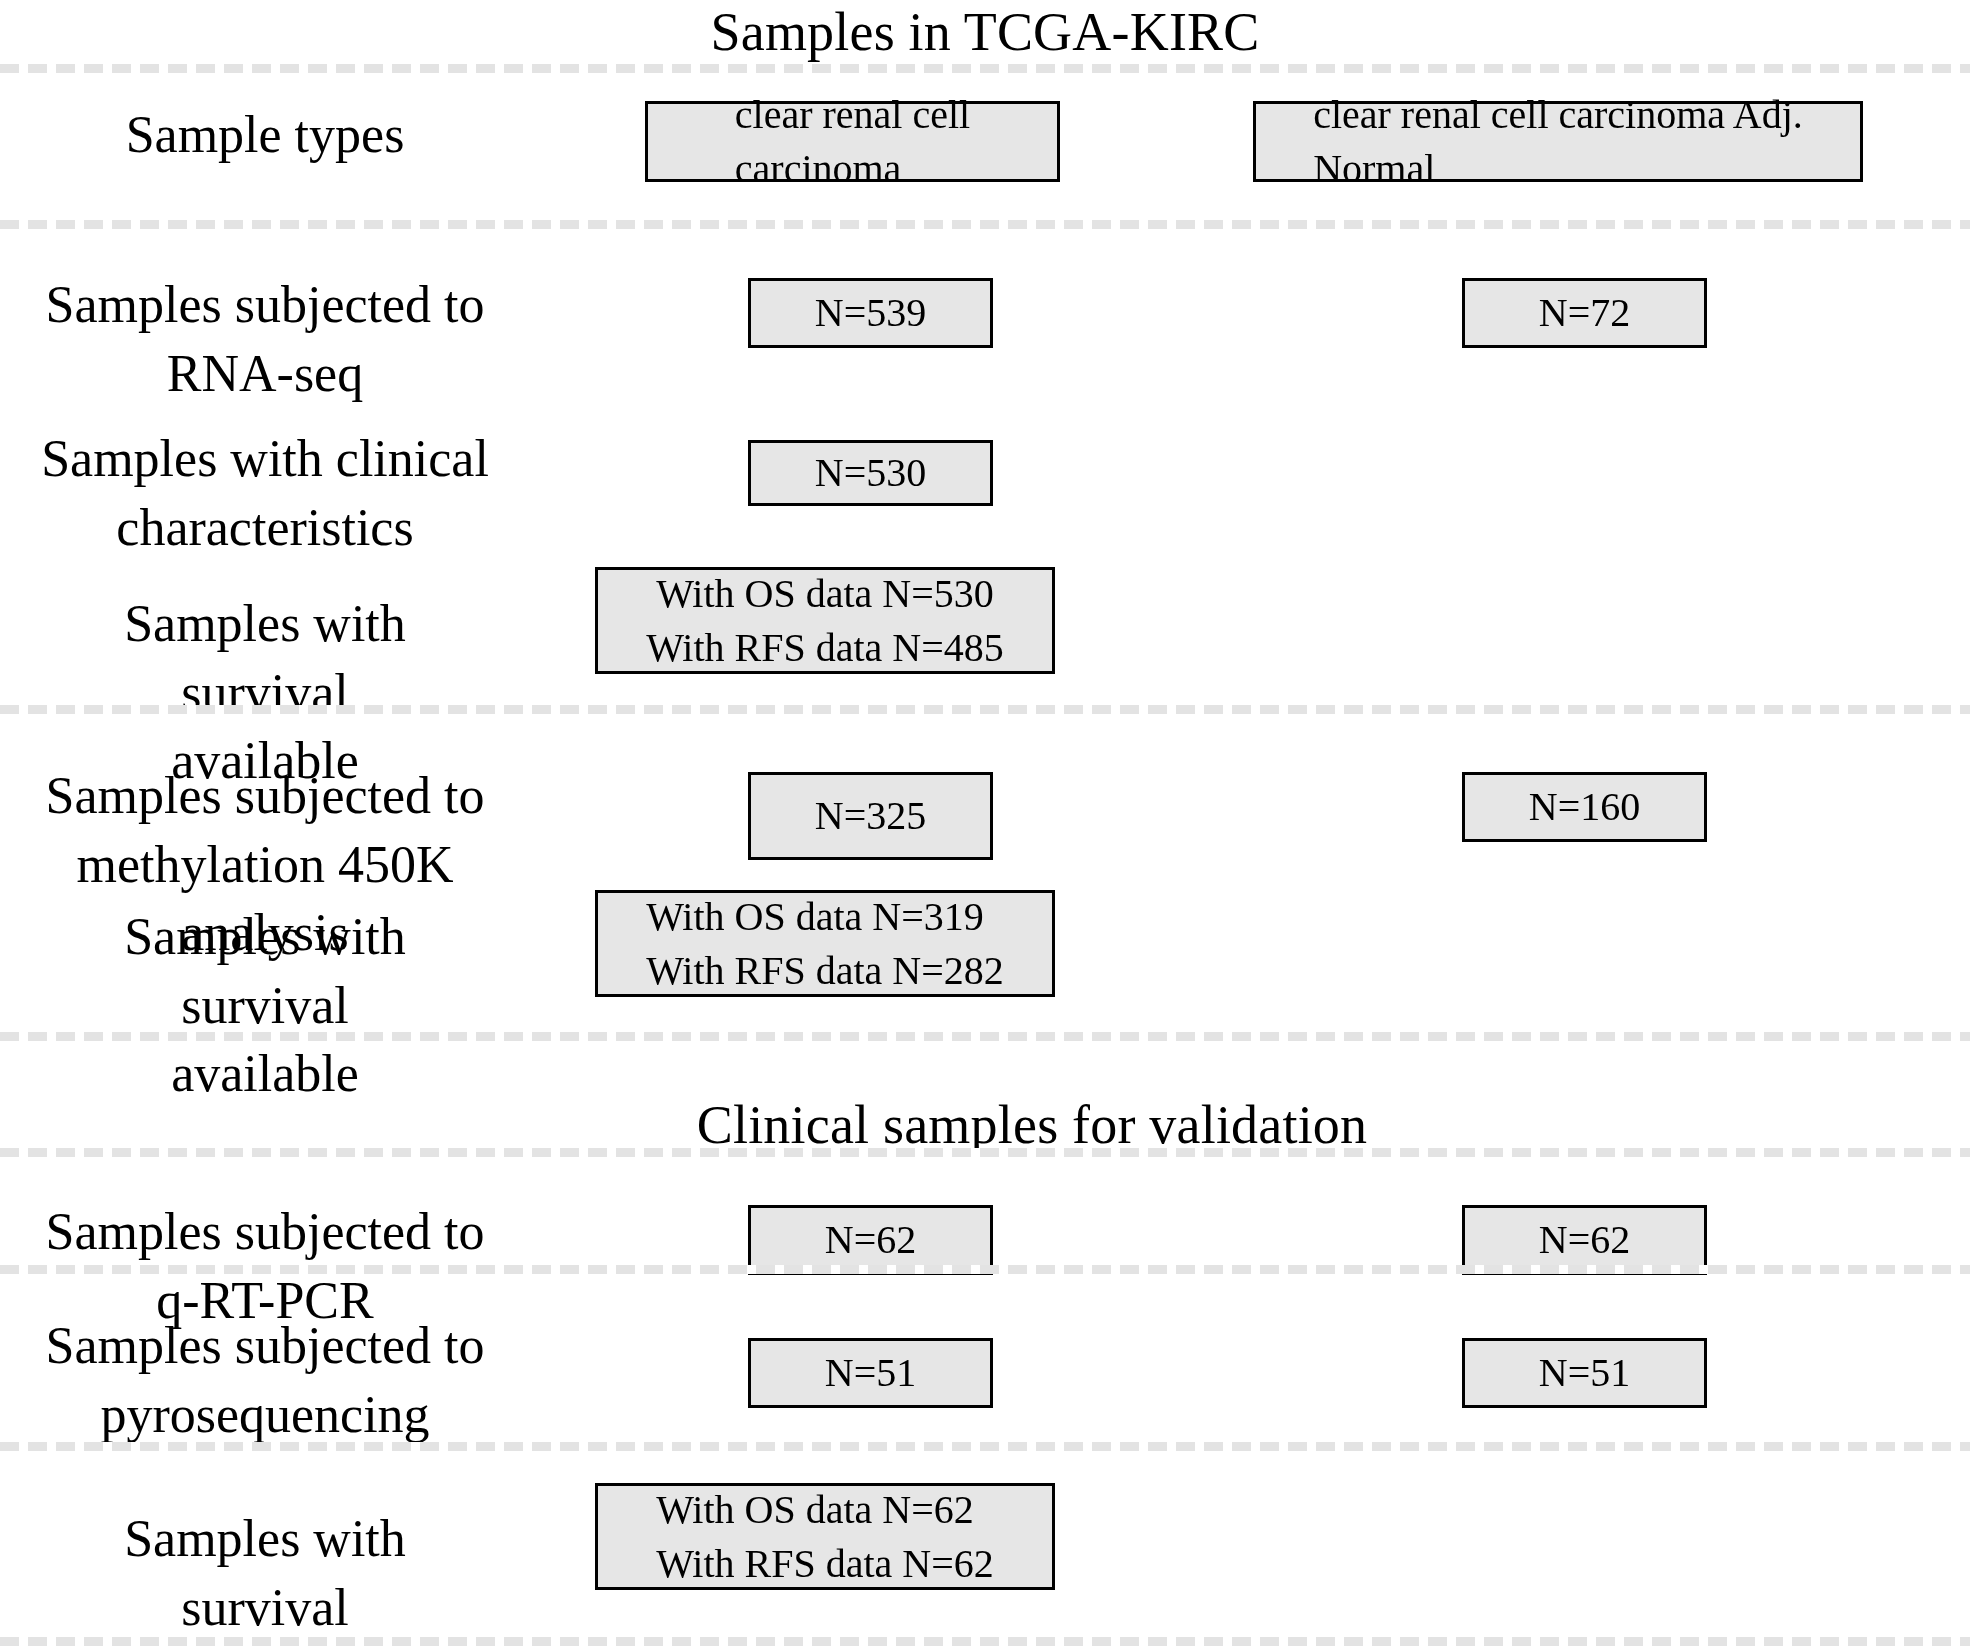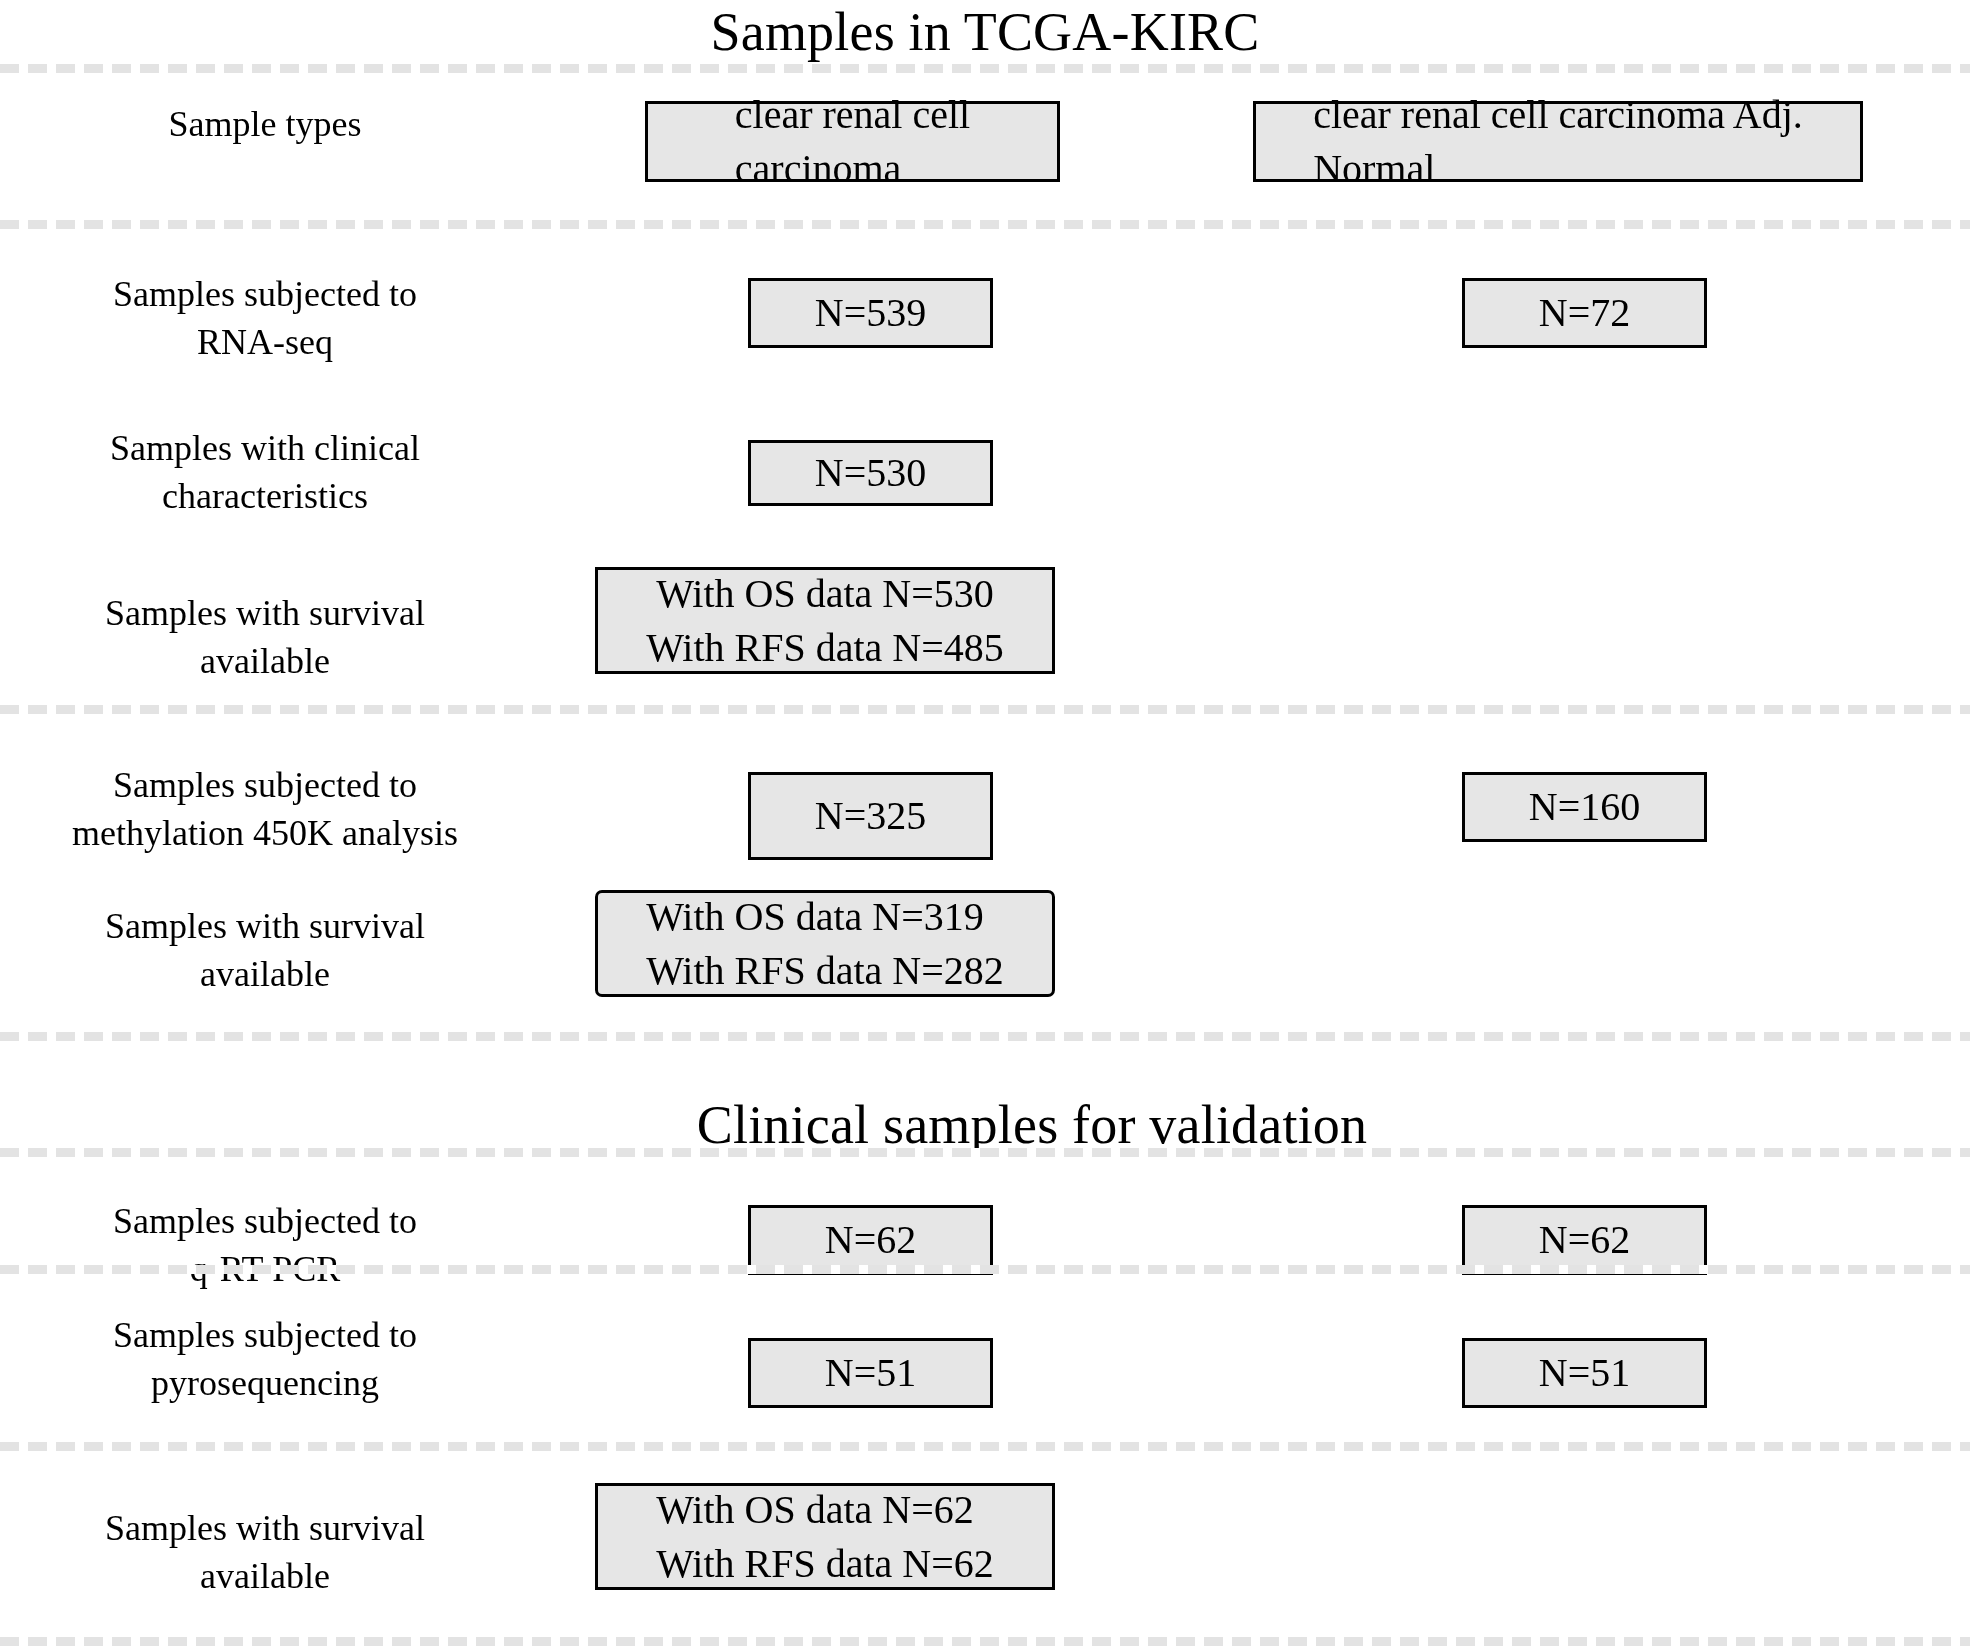--- a/index.html
+++ b/index.html
@@ -42,21 +42,21 @@
     font-size: 54px;
     line-height: 1.05;
     letter-spacing: .2px;
     white-space: nowrap;
   }
 
   
   .row-label {
     position: absolute;
     text-align: center;
-    font-size: 36px;
+    font-size: 52px;
     line-height: 1.32;
   }
 
   
   .box {
     position: absolute;
     background: #e6e6e6;
     border: 3px solid #000000;
     box-sizing: border-box;
     display: flex;
@@ -133,21 +133,21 @@
     <span class="box-text">N=325</span>
   </div>
 
   <div class="box" style="left:1462px; top:772px; width:245px; height:70px;">
     <span class="box-text">N=160</span>
   </div>
 
   <div class="row-label" style="left: 40px; top: 903px; width: 450px; white-space: pre-line;">Samples with survival
 available</div>
 
-  <div class="box multiline" style="left:595px; top:890px; width:460px; height:107px;border-radius:7px;">
+  <div class="box multiline" style="left:595px; top:890px; width:460px; height:107px;">
     <span class="box-text" style="white-space: pre-line;">With OS data N=319
 With RFS data N=282</span>
   </div>
 
   <div class="divider" style="top:1032px;"></div>
 
   <div class="section-title" style="top:1097px;padding-left:47px;">Clinical samples for validation</div>
 
   <div class="divider" style="top:1148px;"></div>
 

